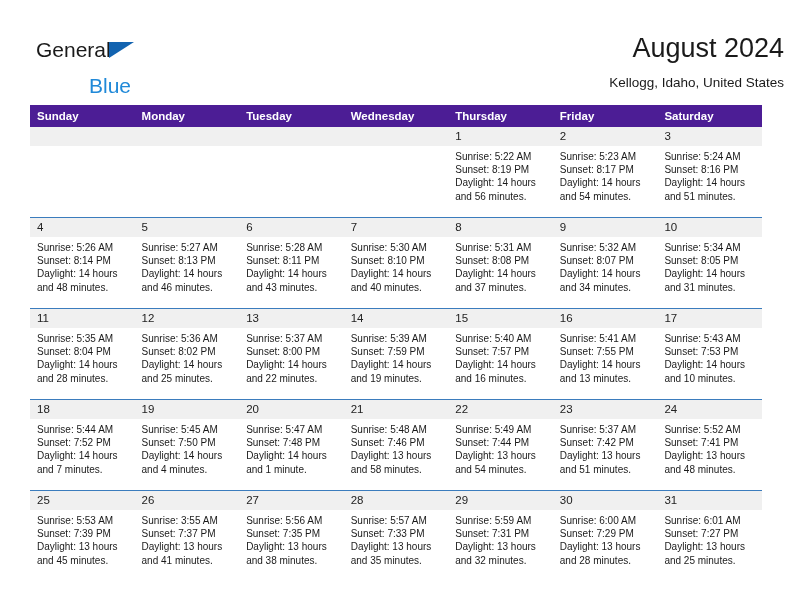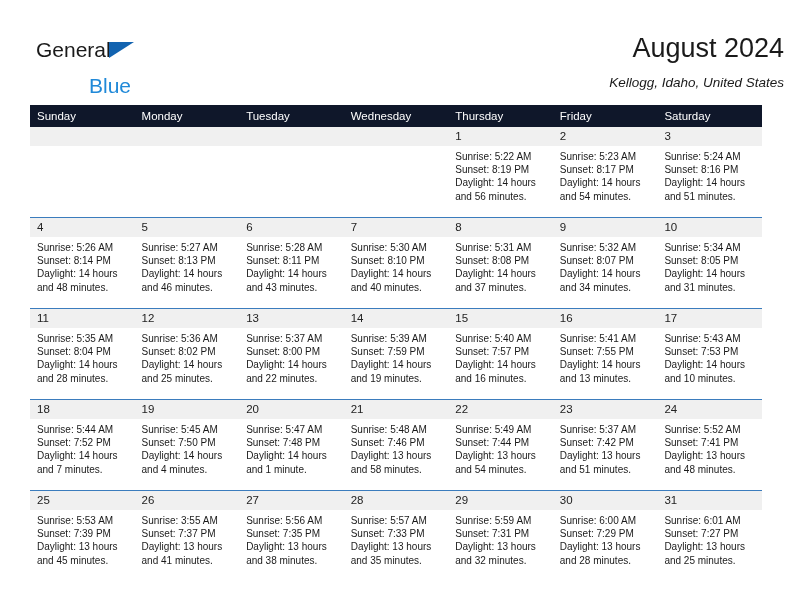--- a/index.html
+++ b/index.html
@@ -81,37 +81,36 @@
     font-weight: normal;
     margin: 0;
     white-space: nowrap;
   }
   .cal-subtitle {
     font-size: 13.5px;
     color: #1a1a1a;
     line-height: 18px;
     margin: 10px 0 4px 0;
     white-space: nowrap;
-    font-style: italic;
   }
 
   
   .calendar {
     position: absolute;
     left: 30px;
     top: 105px;
     width: 732px;
     border-collapse: collapse;
     table-layout: fixed;
   }
   .calendar th {
-    background: #0f172a;
+    background: #4c1d95;
     color: #ffffff;
     font-size: 11.5px;
-    font-weight: normal;
+    font-weight: bold;
     text-align: left;
     padding: 5px 0 5px 7px;
     height: 20px;
     box-sizing: border-box;
     border: none;
   }
   .calendar td {
     vertical-align: top;
     padding: 0;
     border: none;

